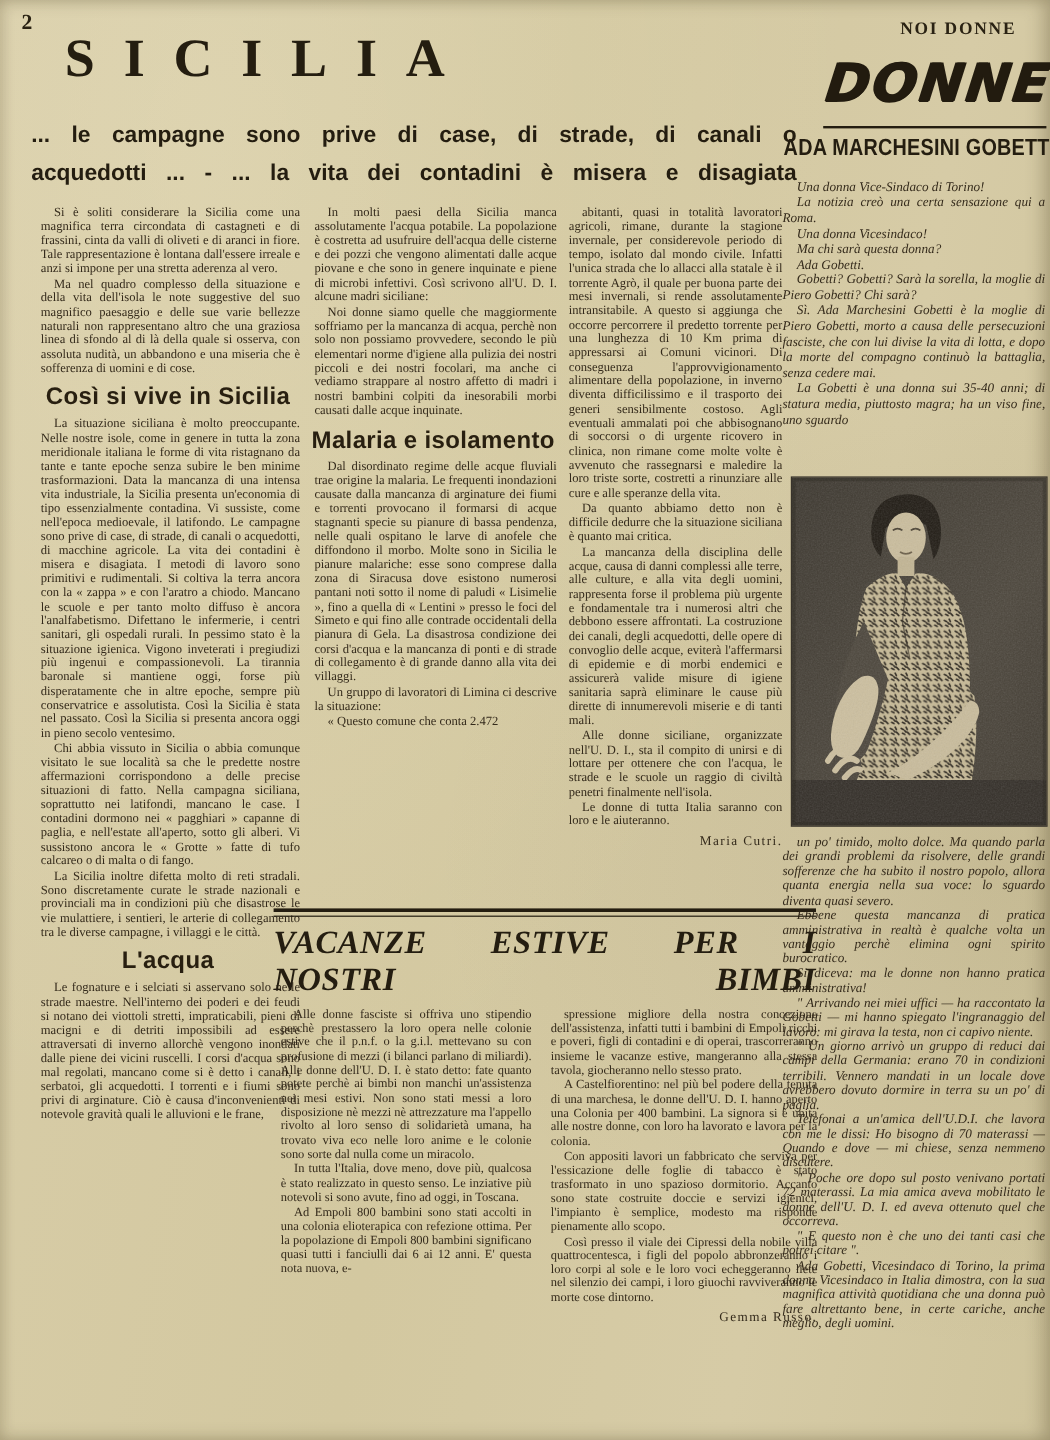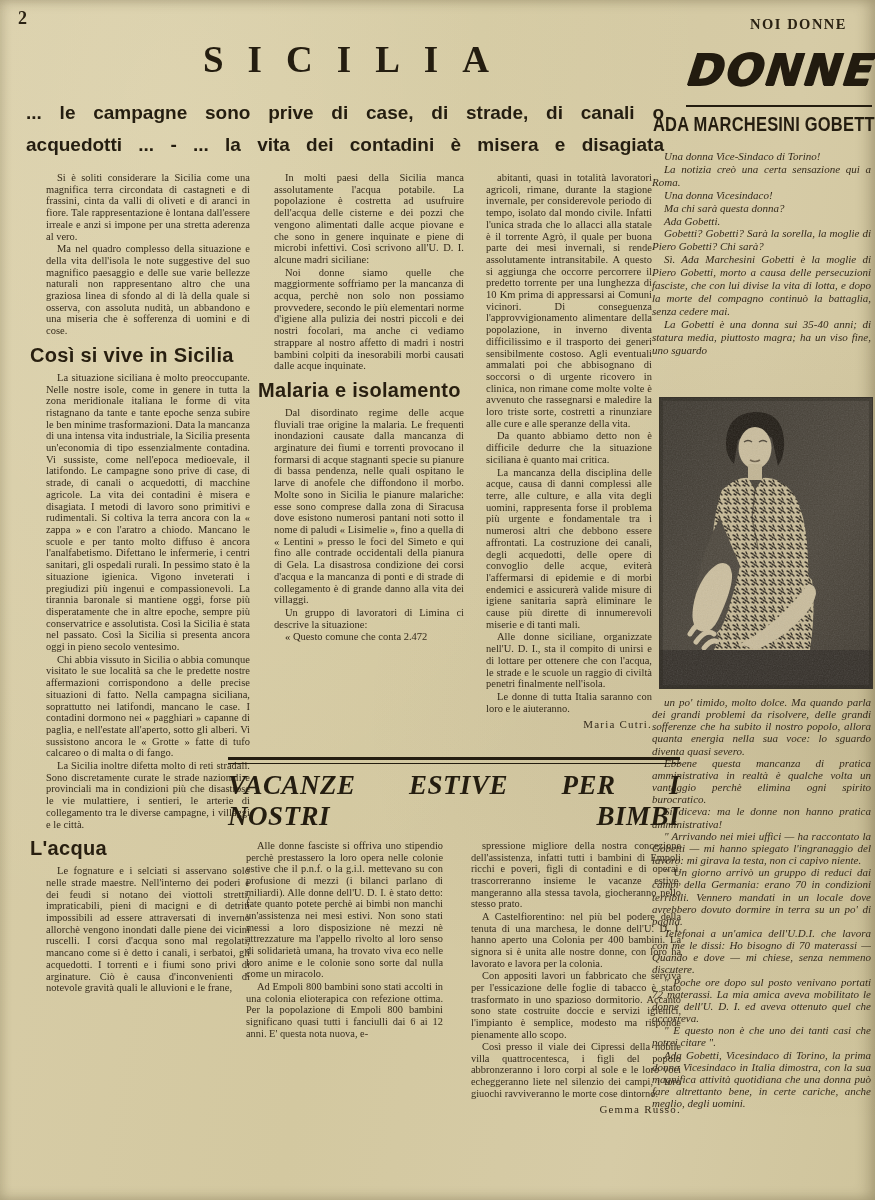--- a/index.html
+++ b/index.html
@@ -8,30 +8,30 @@
     background:
       radial-gradient(ellipse at 20% 10%, rgba(255,250,225,.18), rgba(0,0,0,0) 55%),
       radial-gradient(ellipse at 95% 60%, rgba(90,75,40,.10), rgba(0,0,0,0) 40%),
       linear-gradient(100deg,#d8cda8 0%,#d3c8a0 45%,#d6cba6 75%,#cfc49c 100%);
     font-family:"Liberation Serif",serif;color:#332a1b;overflow:hidden;
     box-shadow:inset -6px 0 14px rgba(60,48,20,.25), inset 4px 0 10px rgba(60,48,20,.12);
   }
   .pagenum{position:absolute;left:18px;top:8px;font-size:18px;font-weight:bold;color:#2a2213;}
   .masthead{position:absolute;right:28px;top:16px;font-size:14.5px;font-weight:bold;letter-spacing:1.5px;color:#2a2213;}
   .sicilia-title{
-    position:absolute;left:30px;top:38px;width:632px;text-align:center;
-    font-size:37px;font-weight:bold;letter-spacing:24px;text-indent:24px;color:#241d10;
+    position:absolute;left:30px;top:22px;width:632px;text-align:left;
+    font-size:45px;font-weight:bold;letter-spacing:24px;text-indent:24px;color:#241d10;
   }
   .subtitle{position:absolute;left:26px;top:97px;width:638px;
     font-family:"Liberation Sans",sans-serif;font-weight:700;font-size:19px;line-height:32px;color:#241d10;}
   .subtitle div{text-align:justify;text-align-last:justify;}
   .bodytext{position:absolute;text-align:justify;font-size:10.5px;line-height:11.7px;color:#342a1b;overflow:hidden;}
-  .bodytext p{margin:0 0 1px 16px;text-indent:11px;}
+  .bodytext p{margin:0 0 1px 4px;text-indent:11px;}
   .inhead{font-family:"Liberation Sans",sans-serif;font-weight:700;font-size:20px;line-height:23px;
-    margin:7px 0 5px 0;letter-spacing:.3px;color:#281f10;text-align:left;}
+    margin:7px 0 5px 0;letter-spacing:.3px;color:#281f10;text-align:center;}
   .sig{display:block;text-align:right;font-weight:normal;font-size:11px;letter-spacing:1.2px;margin-top:5px;text-indent:0;}
   #col1{left:30px;top:172px;width:220px;height:1028px;}
   #col2{left:258px;top:172px;width:206px;height:582px;}
   #col3{left:470px;top:172px;width:182px;height:580px;}
   
   .donne-logo{
     position:absolute;left:688px;top:44px;width:186px;
     font-family:"DejaVu Sans",sans-serif;font-weight:bold;font-style:italic;
     font-size:44px;letter-spacing:2px;color:#221b0f;transform:skewX(-7deg);
     text-shadow:1.6px 0 0 #221b0f,.8px .8px 0 #221b0f;
@@ -170,20 +170,21 @@
     <p>" Poche ore dopo sul posto venivano portati 72 materassi. La mia amica aveva mobilitato le donne dell'U. D. I. ed aveva ottenuto quel che occorreva.</p>
     <p>" E questo non è che uno dei tanti casi che potrei citare ".</p>
     <p>Ada Gobetti, Vicesindaco di Torino, la prima donna Vicesindaco in Italia dimostra, con la sua magnifica attività quotidiana che una donna può fare altrettanto bene, in certe cariche, anche meglio, degli uomini.</p>
   </div>
 
   <div class="vac-rule"></div>
   <div class="vac-title">VACANZE ESTIVE PER I NOSTRI BIMBI</div>
 
   <div class="bodytext" id="vacleft">
     <p>Alle donne fasciste si offriva uno stipendio perchè prestassero la loro opera nelle colonie estive che il p.n.f. o la g.i.l. mettevano su con profusione di mezzi (i bilanci parlano di miliardi). Alle donne dell'U. D. I. è stato detto: fate quanto potete perchè ai bimbi non manchi un'assistenza nei mesi estivi. Non sono stati messi a loro disposizione nè mezzi nè attrezzature ma l'appello rivolto al loro senso di solidarietà umana, ha trovato viva eco nelle loro anime e le colonie sono sorte dal nulla come un miracolo.</p>
+    <p>In tutta l'Italia, dove meno, dove più, qualcosa è stato realizzato in questo senso. Le inziative più notevoli si sono avute, fino ad oggi, in Toscana.</p>
     <p>Ad Empoli 800 bambini sono stati accolti in una colonia elioterapica con refezione ottima. Per la popolazione di Empoli 800 bambini significano quasi tutti i fanciulli dai 6 ai 12 anni. E' questa nota nuova, e-</p>
   </div>
 
   <div class="bodytext" id="vacright">
     <p>spressione migliore della nostra concezione dell'assistenza, infatti tutti i bambini di Empoli ricchi e poveri, figli di contadini e di operai, trascorreranno insieme le vacanze estive, mangeranno alla stessa tavola, giocheranno nello stesso prato.</p>
     <p>A Castelfiorentino: nel più bel podere della tenuta di una marchesa, le donne dell'U. D. I. hanno aperto una Colonia per 400 bambini. La signora si è unita alle nostre donne, con loro ha lavorato e lavora per la colonia.</p>
     <p>Con appositi lavori un fabbricato che serviva per l'essicazione delle foglie di tabacco è stato trasformato in uno spazioso dormitorio. Accanto sono state costruite doccie e servizi igienici, l'impianto è semplice, modesto ma risponde pienamente allo scopo.</p>
     <p>Così presso il viale dei Cipressi della nobile villa quattrocentesca, i figli del popolo abbronzeranno i loro corpi al sole e le loro voci echeggeranno liete nel silenzio dei campi, i loro giuochi ravviveranno le morte cose dintorno.</p>
     <span class="sig">Gemma Russo.</span>
   </div>

